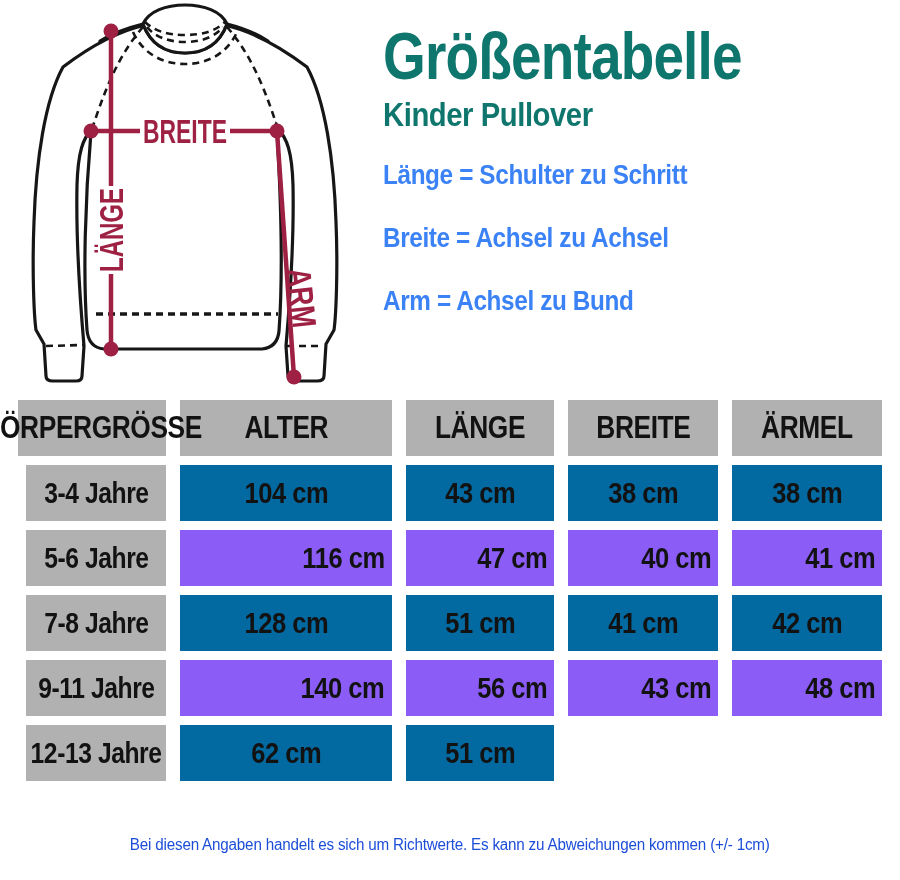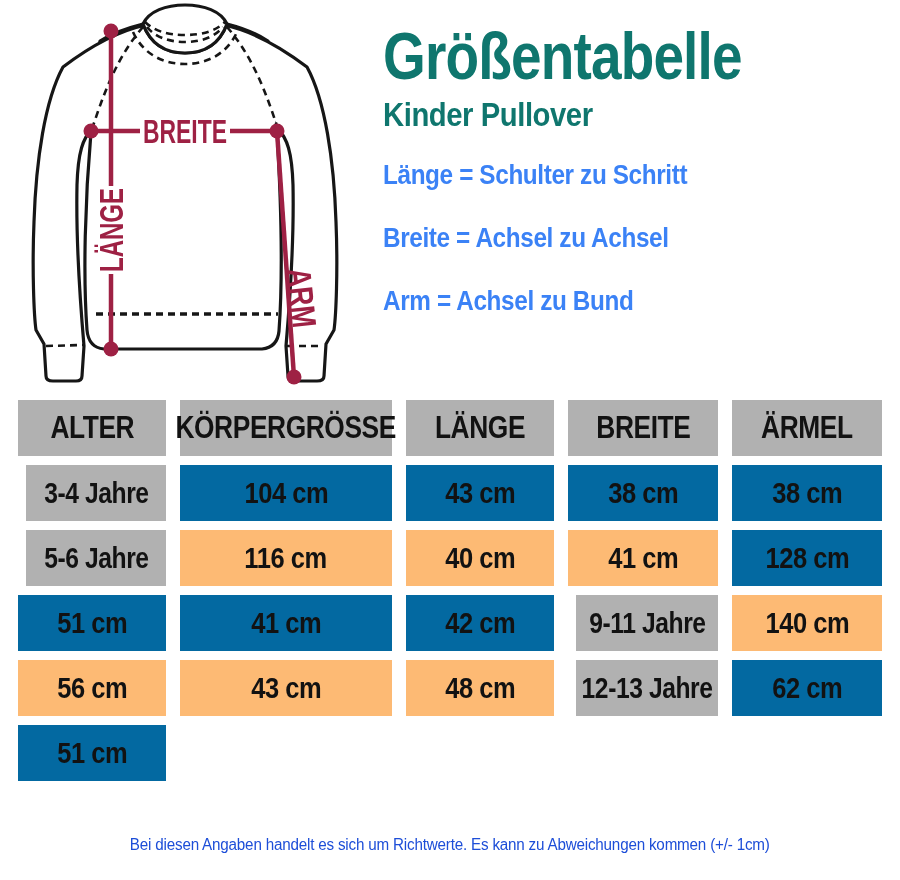--- a/index.html
+++ b/index.html
@@ -43,21 +43,21 @@
   }
   .cell .cond{
     display:inline-block;transform:scaleX(.85);white-space:nowrap;
     font-size:30px;letter-spacing:-.5px;
   }
   .head{background:#b1b1b1;}
   .head .cond{font-size:31px;}
   .rowlabel{background:#b1b1b1;margin-left:8px;}
   .rowlabel .cond{font-size:29px;}
   .data-light{background:#0369a1;}
-  .data-dark{background:#fdba74;}
+  .data-dark{background:#8b5cf6;justify-content:flex-end;}
   
   .footer-note{
     position:absolute;left:0;top:836px;width:900px;
     text-align:center;color:#1d4ed8;font-size:16px;font-weight:normal;
     letter-spacing:-.2px;
   }
   .footer-note span{display:inline-block;transform:scaleX(.95);white-space:nowrap;}
   
   .measure-label{
     font-family:"Liberation Sans", sans-serif;
@@ -183,26 +183,26 @@
 
   <div class="definitions">
     <p class="definition">Länge = Schulter zu Schritt</p>
     <p class="definition">Breite = Achsel zu Achsel</p>
     <p class="definition">Arm = Achsel zu Bund</p>
   </div>
 
   <div class="size-table">
 
     <div class="cell head">
+        <span class="cond">KÖRPERGRÖSSE</span>
+      </div>
+    <div class="cell head">
         <span class="cond">ALTER</span>
       </div>
     <div class="cell head">
-        <span class="cond">KÖRPERGRÖSSE</span>
-      </div>
-    <div class="cell head">
         <span class="cond">LÄNGE</span>
       </div>
     <div class="cell head">
         <span class="cond">BREITE</span>
       </div>
     <div class="cell head">
         <span class="cond">ÄRMEL</span>
       </div>
 
     <div class="cell rowlabel">
@@ -221,26 +221,32 @@
         <span class="cond">38 cm</span>
       </div>
 
     <div class="cell rowlabel">
         <span class="cond">5-6 Jahre</span>
       </div>
     <div class="cell data-dark">
         <span class="cond">116 cm</span>
       </div>
     <div class="cell data-dark">
+        <span class="cond">47 cm</span>
+      </div>
+    <div class="cell data-dark">
         <span class="cond">40 cm</span>
       </div>
     <div class="cell data-dark">
         <span class="cond">41 cm</span>
       </div>
 
+    <div class="cell rowlabel">
+        <span class="cond">7-8 Jahre</span>
+      </div>
     <div class="cell data-light">
         <span class="cond">128 cm</span>
       </div>
     <div class="cell data-light">
         <span class="cond">51 cm</span>
       </div>
     <div class="cell data-light">
         <span class="cond">41 cm</span>
       </div>
     <div class="cell data-light">

